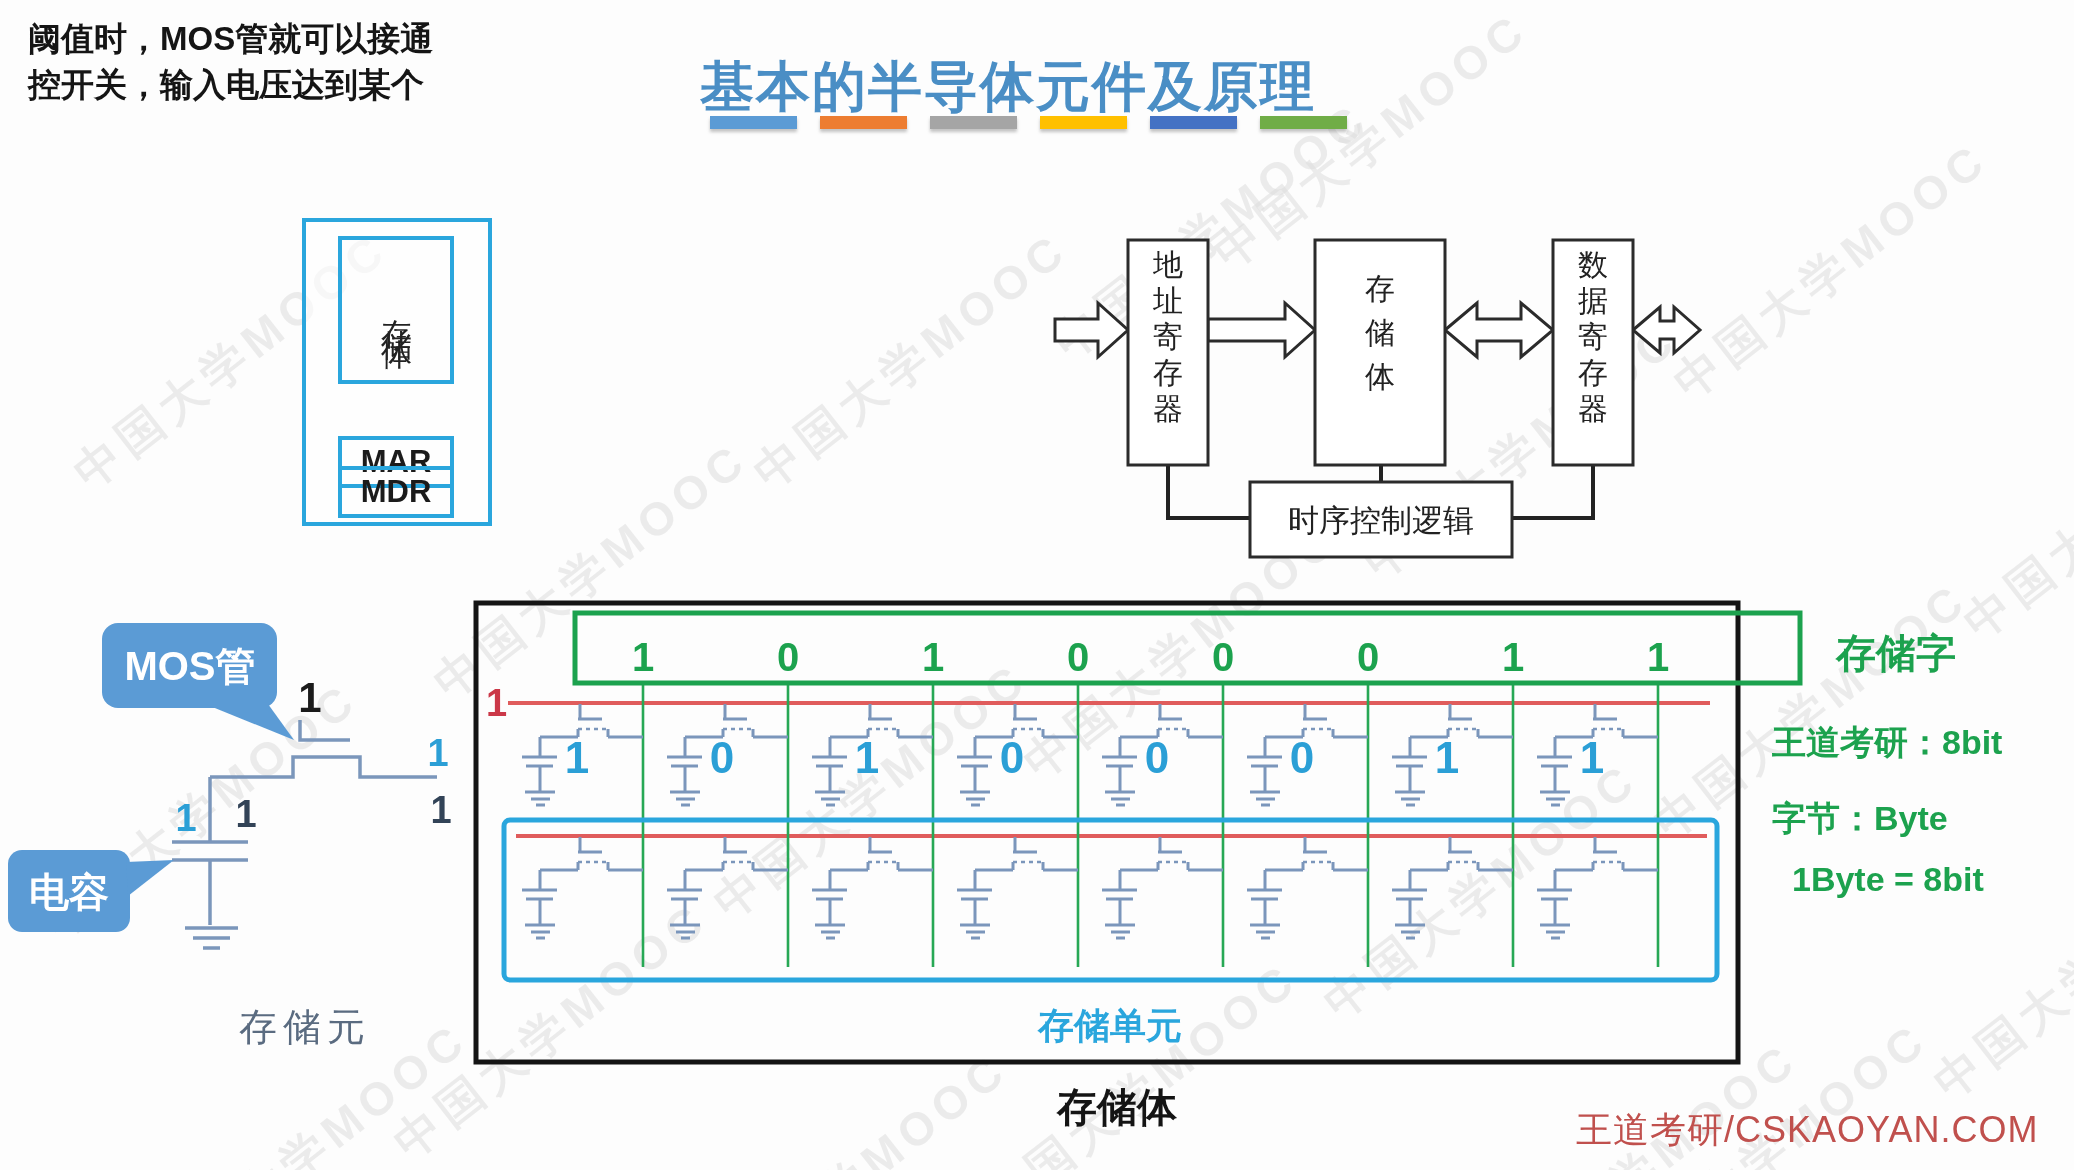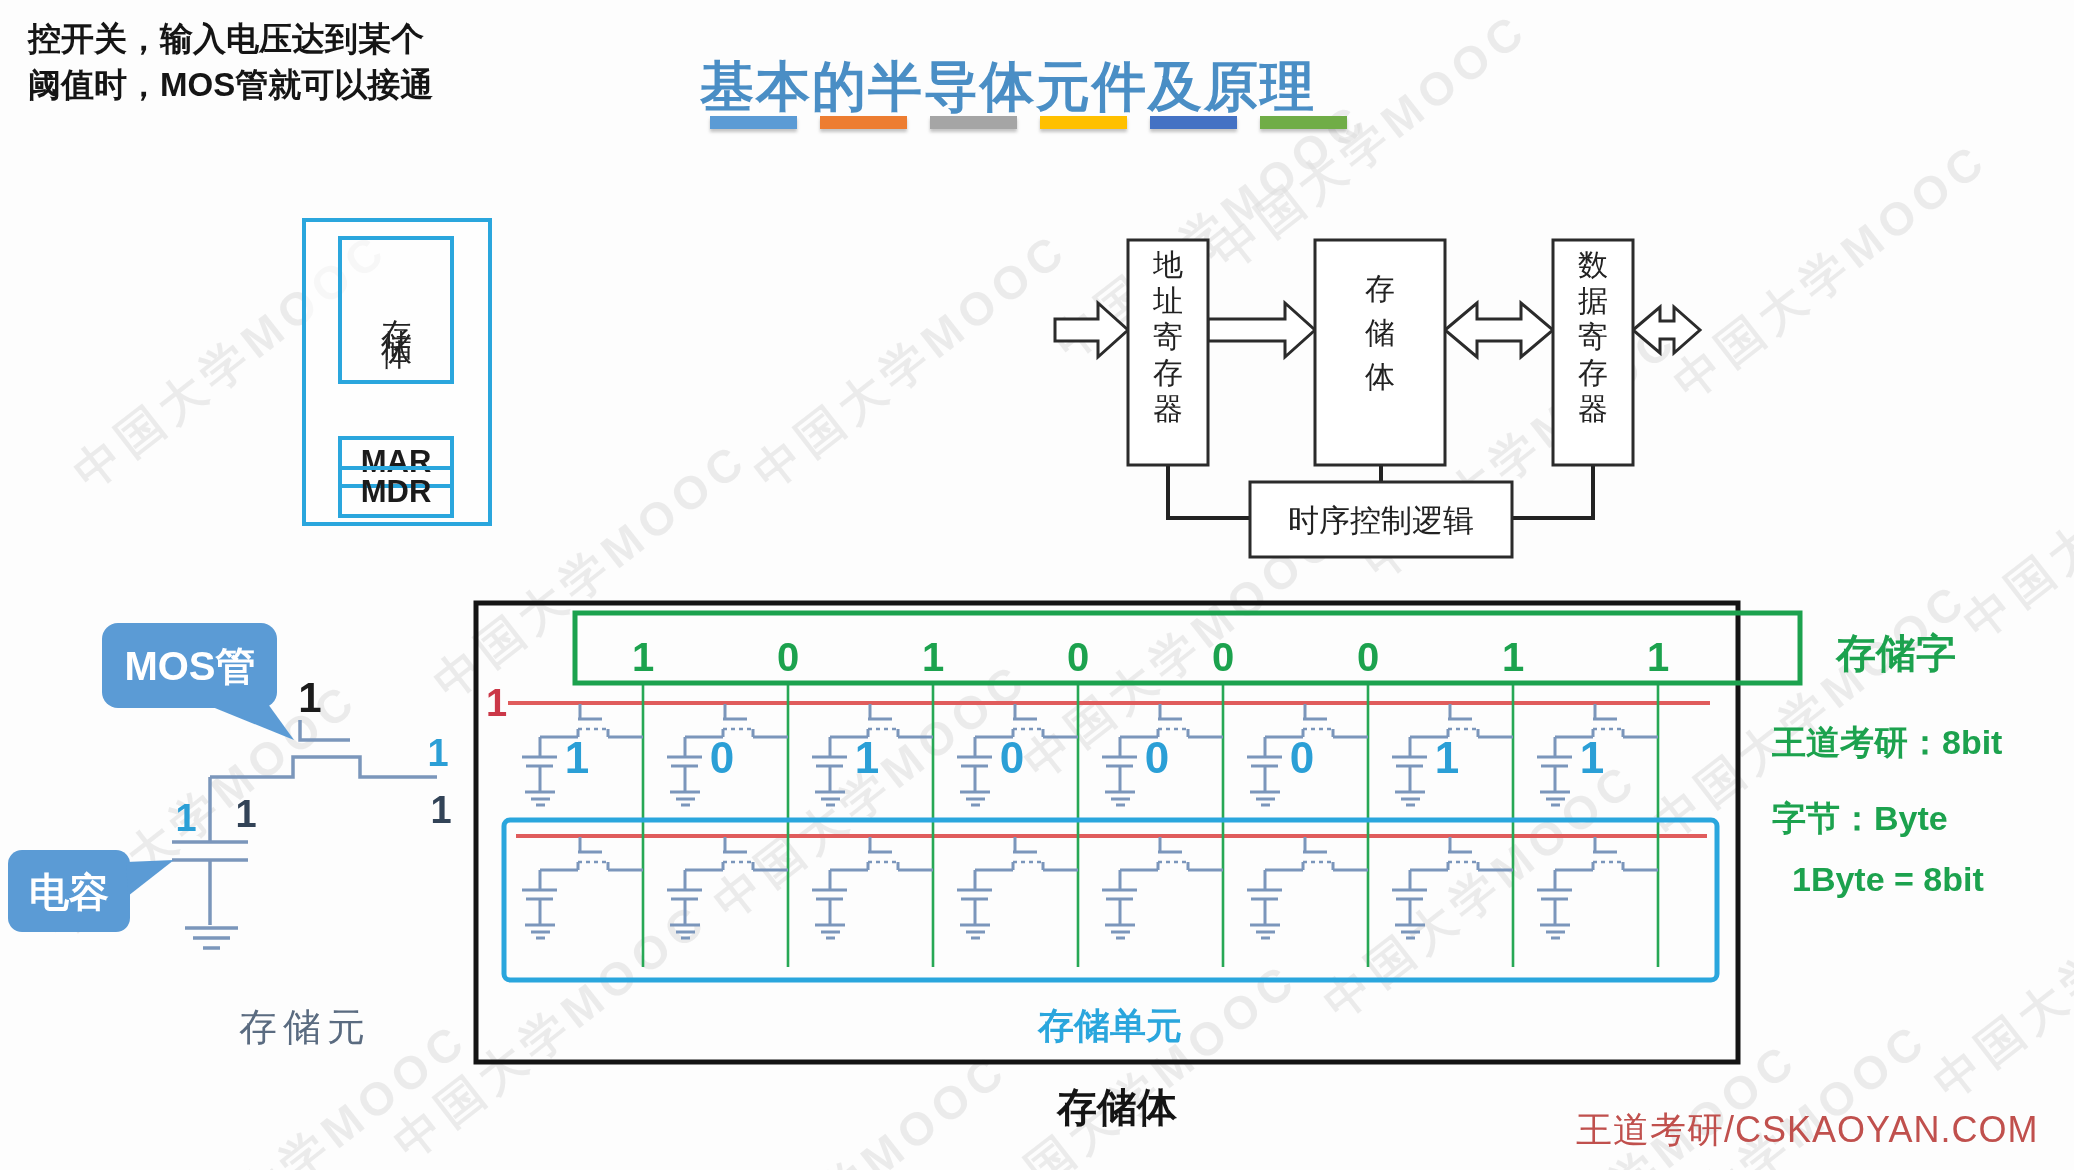--- a/index.html
+++ b/index.html
@@ -87,22 +87,22 @@
     <div class="wm" style="left: 1580px; top: 1120px;">中国大学MOOC</div>
     <div class="wm" style="left: 1930px; top: 480px;">中国大学MOOC</div>
     <div class="wm" style="left: 1900px; top: 940px;">中国大学MOOC</div>
     <div class="wm" style="left: 1180px; top: 110px;">中国大学MOOC</div>
     <div class="wm" style="left: 1450px; top: 1140px;">中国大学MOOC</div>
   </div>
 
 <div class="layer">
 
   <div class="abs note">
+    <div>阈值时，MOS管就可以接通</div>
     <div>控开关，输入电压达到某个</div>
-    <div>阈值时，MOS管就可以接通</div>
   </div>
 
   <div class="abs title">基本的半导体元件及原理</div>
   <div class="abs dashes" id="title-dashes">
       <span style="background: rgb(91, 155, 213);"></span>
       <span style="background: rgb(237, 125, 49);"></span>
       <span style="background: rgb(165, 165, 165);"></span>
       <span style="background: rgb(255, 192, 0);"></span>
       <span style="background: rgb(68, 114, 196);"></span>
       <span style="background: rgb(112, 173, 71);"></span>

